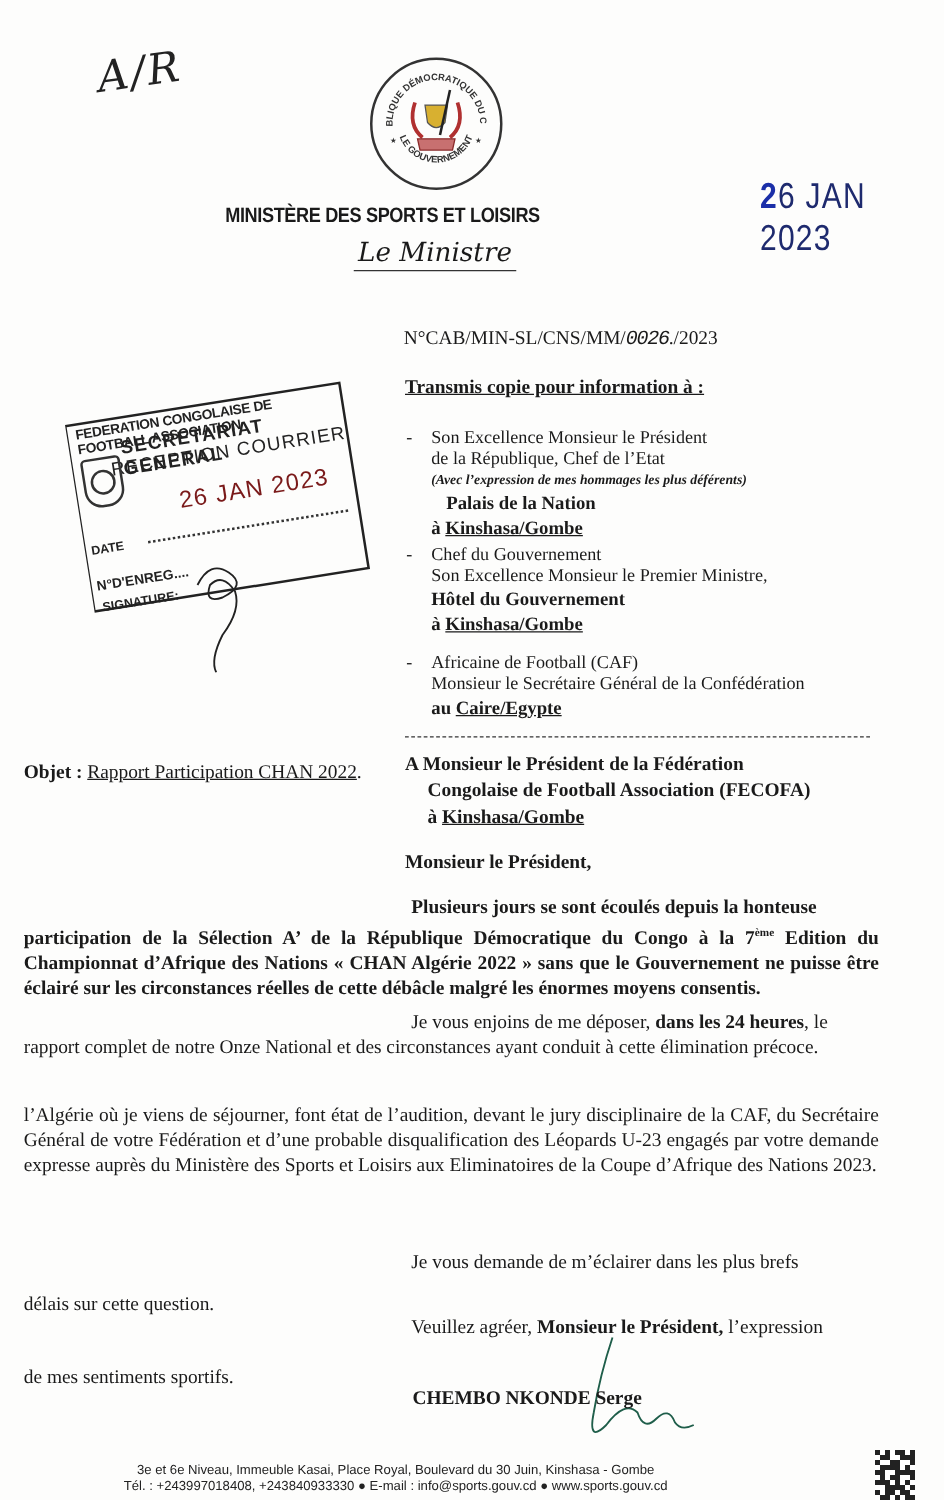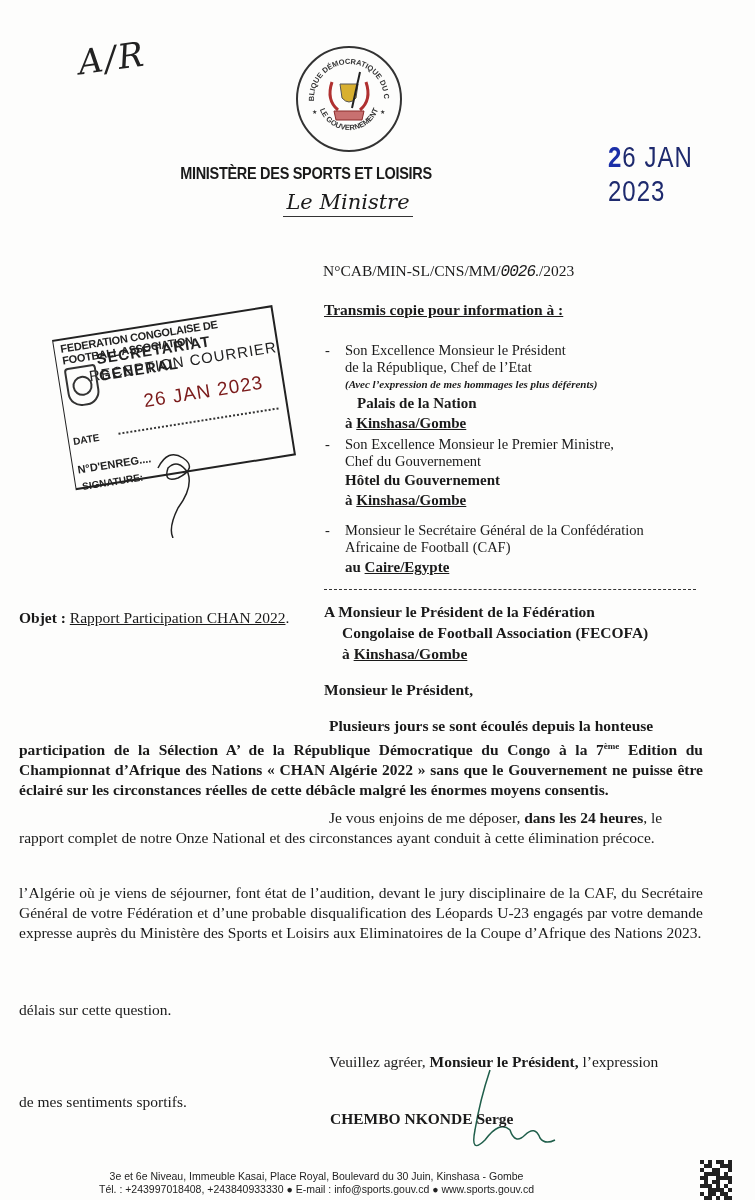--- a/index.html
+++ b/index.html
@@ -115,32 +115,32 @@
     <div>de la République, Chef de l’Etat</div>
     <div class="note">(Avec l’expression de mes hommages les plus déférents)</div>
     <div class="bold" style="margin-top:2px;margin-left:12px;">Palais de la Nation</div>
     <div class="bold" style="margin-top:3px;"><span>à </span><span class="u">Kinshasa/Gombe</span></div>
   </div>
 </div>
 
 <div class="recip" style="top:436px;">
   <span class="dash">-</span>
   <div class="body">
+    <div>Chef du Gouvernement</div>
     <div>Son Excellence Monsieur le Premier Ministre,</div>
-    <div>Chef du Gouvernement</div>
     <div class="bold" style="margin-top:2px;">Hôtel du Gouvernement</div>
     <div class="bold" style="margin-top:3px;"><span>à </span><span class="u">Kinshasa/Gombe</span></div>
   </div>
 </div>
 
 <div class="recip" style="top:522px;">
   <span class="dash">-</span>
   <div class="body">
+    <div>Africaine de Football (CAF)</div>
     <div>Monsieur le Secrétaire Général de la Confédération</div>
-    <div>Africaine de Football (CAF)</div>
     <div class="bold" style="margin-top:3px;"><span>au </span><span class="u">Caire/Egypte</span></div>
   </div>
 </div>
 
 <div id="sep" class="abs"></div>
 
 <div id="stamp" class="abs">
   <div class="l1">FEDERATION CONGOLAISE DE FOOTBALL ASSOCIATION</div>
   <div class="l2">SECRETARIAT GENERAL</div>
   <div class="l3">RECEPTION COURRIER</div>
@@ -173,20 +173,21 @@
 <div class="para" style="top:808px;">
   <span class="first"><span>Je vous enjoins de me déposer, </span><b>dans les 24 heures</b><span>, le</span></span>
   <span>rapport complet de notre Onze National et des circonstances ayant conduit à cette élimination précoce.</span>
 </div>
 
 <div class="para" style="top:883px;">
   <span>l’Algérie où je viens de séjourner, font état de l’audition, devant le jury disciplinaire de la CAF, du Secrétaire Général de votre Fédération et d’une probable disqualification des Léopards U-23 engagés par votre demande expresse auprès du Ministère des Sports et Loisirs aux Eliminatoires de la Coupe d’Afrique des Nations 2023.</span>
 </div>
 
 <div class="para" style="top:993px; line-height:34px;">
+  <span class="first">Je vous demande de m’éclairer dans les plus brefs</span>
   <span>délais sur cette question.</span>
 </div>
 
 <div class="para" style="top:1042px; line-height:40px;">
   <span class="first"><span>Veuillez agréer, </span><b>Monsieur le Président,</b><span> l’expression</span></span>
   <span>de mes sentiments sportifs.</span>
 </div>
 
 <svg id="sig-scrawl" class="abs" viewBox="0 0 150 100">
   <path d="M 50 10 Q 40 40 35 70 Q 30 95 45 80 Q 60 60 70 70 Q 75 85 85 75 Q 95 65 100 78 Q 105 85 115 80" stroke="#1f5e4a" stroke-width="1.5" fill="none"></path>

